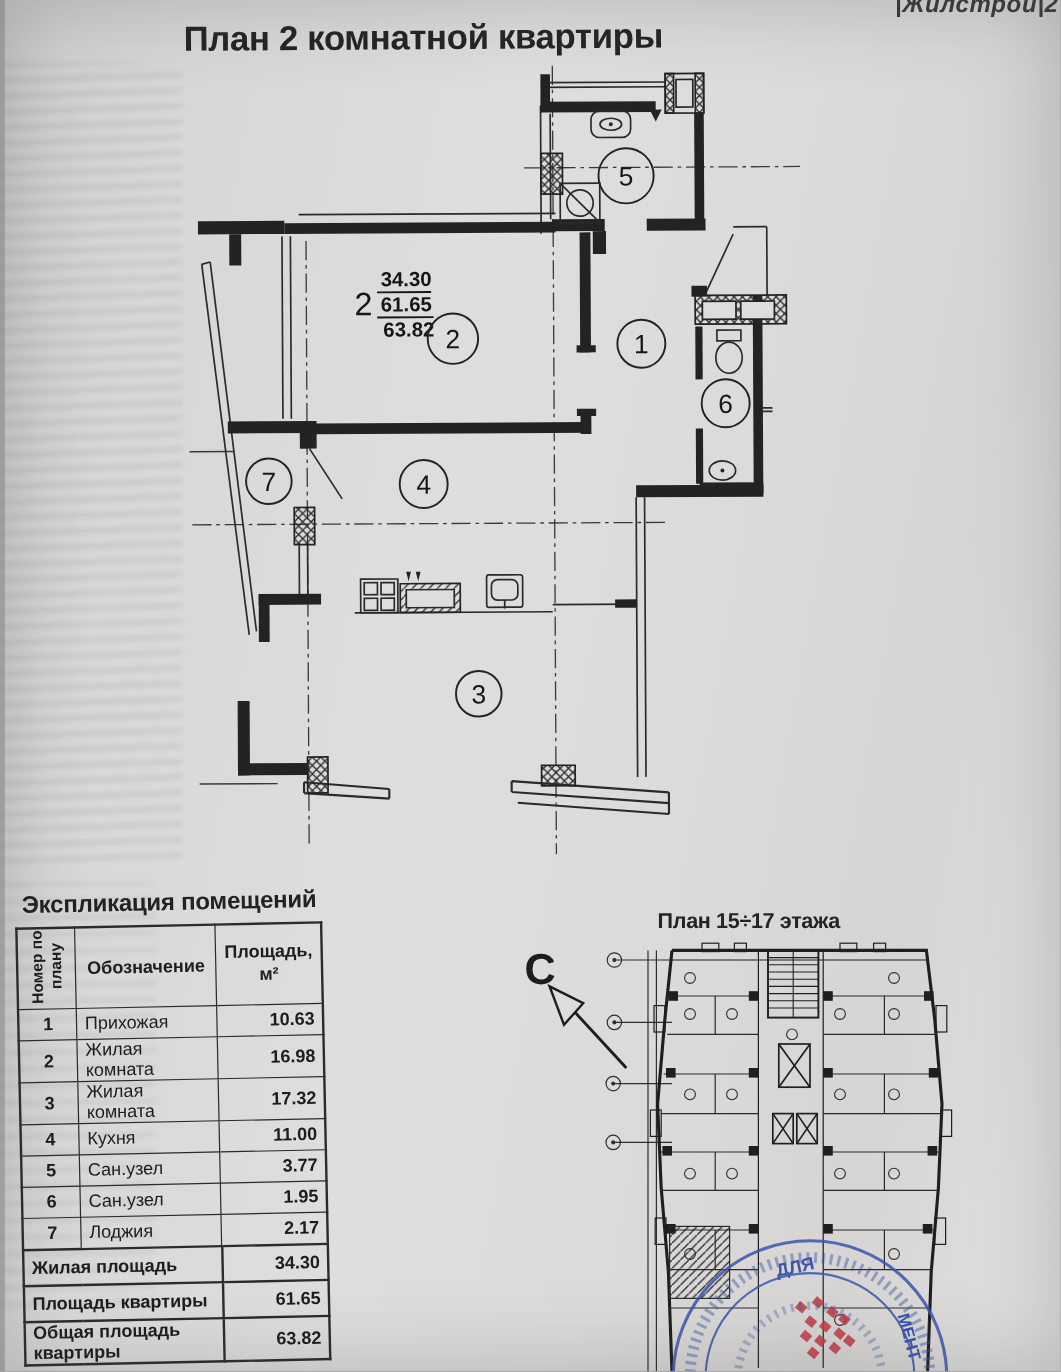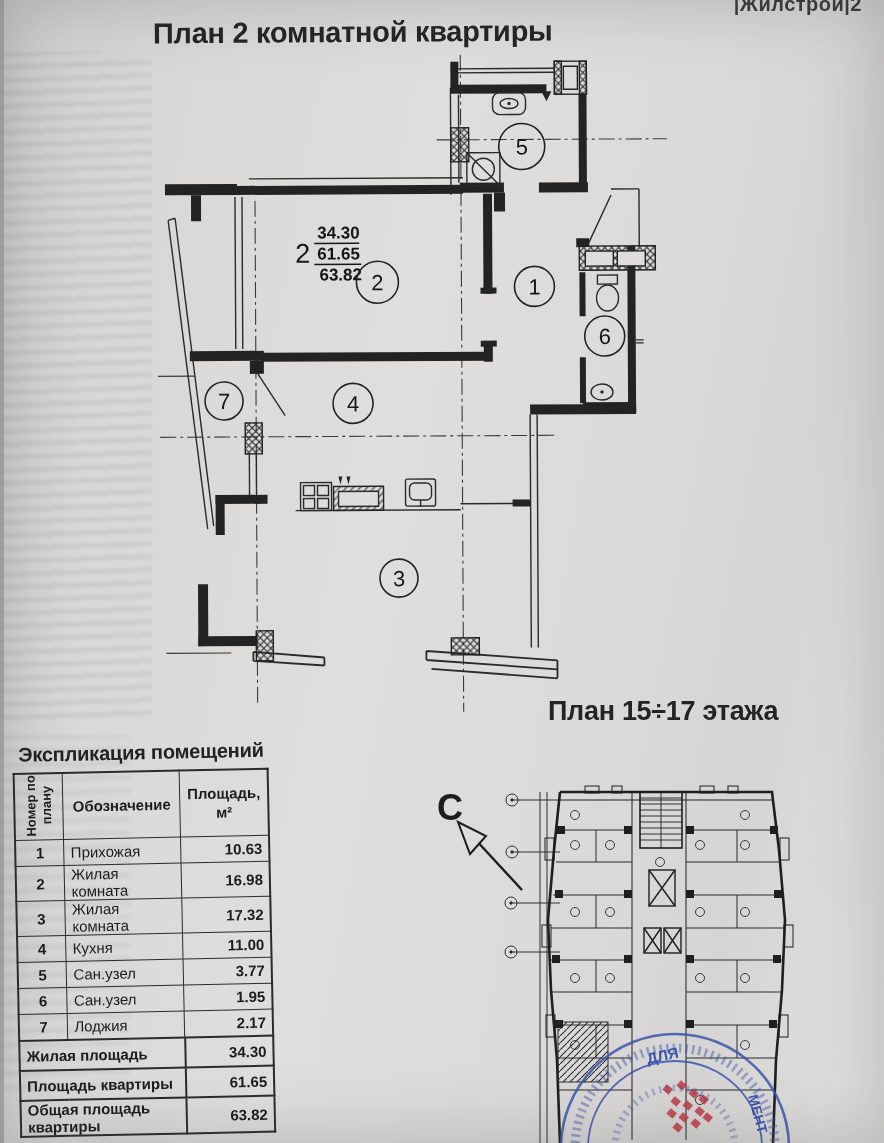--- a/index.html
+++ b/index.html
@@ -9,23 +9,23 @@
   .vignette{position:absolute;inset:0;box-shadow:inset 0 0 70px rgba(70,70,72,.28);pointer-events:none;}
   .edge-shadow{position:absolute;left:0;top:0;width:4px;height:100%;background:#8f8e8c;opacity:.55;}
   .bleed{position:absolute;left:0;top:52px;width:152px;height:670px;
     background:repeating-linear-gradient(178deg,rgba(88,88,94,.11) 0 5px,rgba(88,88,94,0) 5px 13px);
     filter:blur(1.6px);opacity:.85;}
   .bleed2{position:absolute;left:0;top:735px;width:130px;height:360px;
     background:repeating-linear-gradient(179deg,rgba(88,88,94,.07) 0 5px,rgba(88,88,94,0) 5px 14px);
     filter:blur(1.8px);}
   .main-title{position:absolute;left:153px;top:16px;font-size:29px;font-weight:700;
     letter-spacing:-.3px;color:#242424;transform:rotate(-.4deg);}
-  .logo-clip{position:absolute;top:0;right:22px;height:16px;overflow:hidden;}
+  .logo-clip{position:absolute;top:0;right:2px;height:16px;overflow:hidden;font-style:italic;}
   .logo-clip .logo{font-size:20px;font-weight:700;letter-spacing:.5px;color:#3a3a3a;margin-top:-7px;}
-  .section-title{position:absolute;left:548px;top:696px;font-size:27px;font-weight:700;
+  .section-title{position:absolute;left:548px;top:757px;font-size:18px;font-weight:700;
     color:#242424;letter-spacing:-.3px;}
   .plan-svg{position:absolute;left:150px;top:50px;transform:rotate(-.3deg);}
   .mini-svg{position:absolute;left:430px;top:782px;}
   
   .expl-wrap{position:absolute;left:12px;top:744px;transform:rotate(-1.2deg);transform-origin:top left;}
   .expl-title{font-size:20px;font-weight:700;color:#222;margin:0 0 6px 6px;letter-spacing:-.2px;}
   table.expl{border-collapse:collapse;width:256px;background:transparent;}
   table.expl td,table.expl th{border:1.6px solid #2b2b2b;padding:0 6px;font-size:15px;color:#1d1d1d;}
   table.expl{border:2.5px solid #2b2b2b;}
   th.h-num{width:46px;height:64px;padding:2px;}

